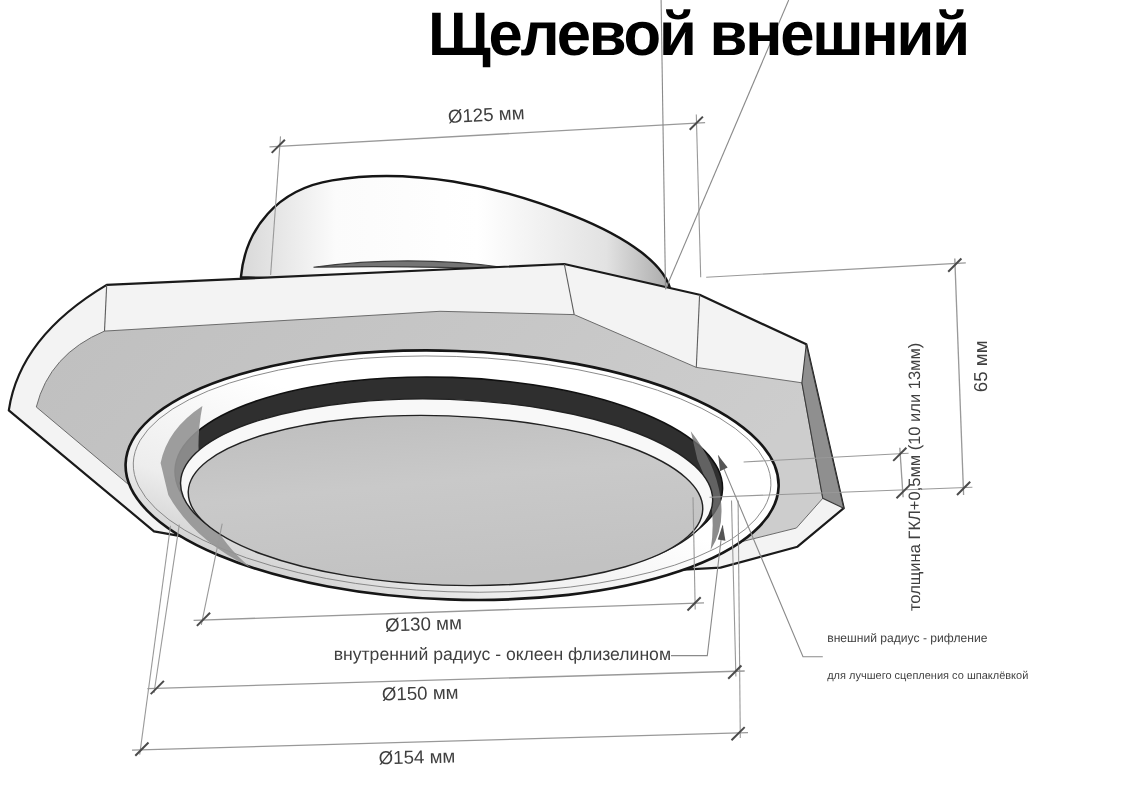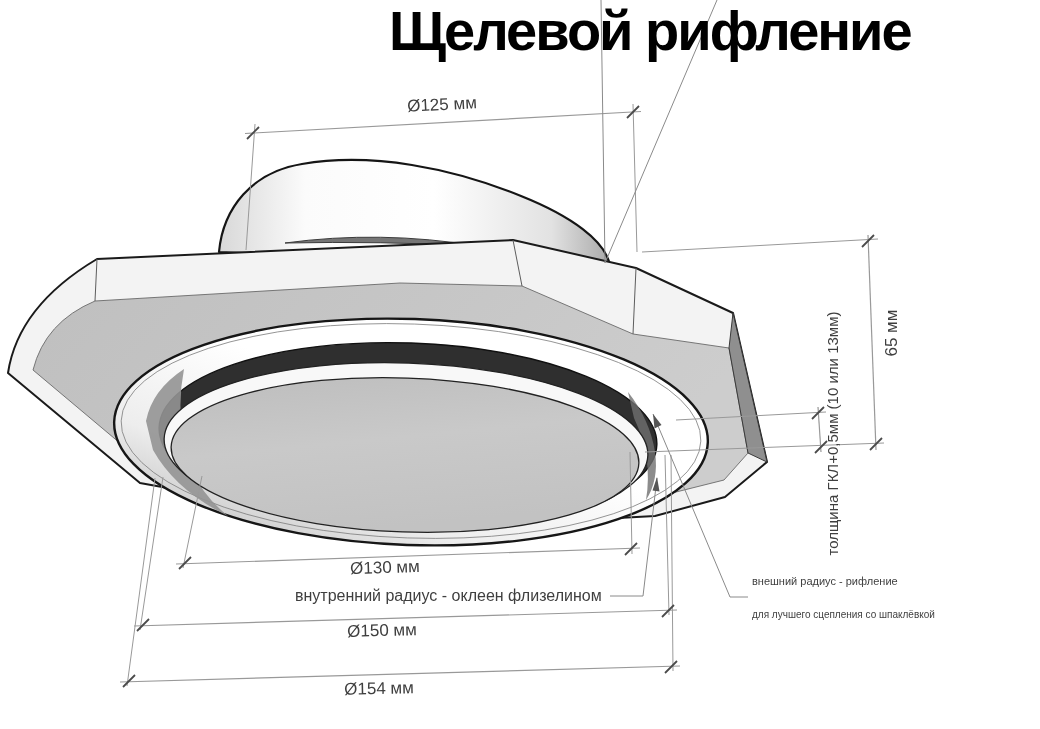--- a/index.html
+++ b/index.html
@@ -128,32 +128,32 @@
       <line x1="717" y1="0" x2="605" y2="263"></line>
       <polyline points="610,596 643,596 657,478"></polyline>
       <polyline points="748,597 730,597 653,414"></polyline>
     </g>
     <g fill="#555555" stroke="none">
       <path d="M 657 477 L 659.5 491.5 L 652.5 490.5 Z"></path>
       <path d="M 653 414 L 661.5 425 L 654.5 428.5 Z"></path>
     </g>
   </svg>
 
-  <div class="title-line" style="left:389px;top:1px;">Щелевой рифление</div>
+  <div class="title-line" style="left:389px;top:1px;">Щелевой внешний</div>
 
   <div class="txt dim-label" style="left:392px;top:95px;width:100px;transform:rotate(-3deg);">Ø125 мм</div>
 
   <div class="txt dim-label rot90" style="left:852px;top:323px;width:80px;">65 мм</div>
 
   <div class="txt rot90" style="left:682px;top:425px;width:300px;font-size:15px;text-align:center;">толщина ГКЛ+0,5мм (10 или 13мм)</div>
 
   <div class="txt dim-label" style="left:335px;top:558px;width:100px;transform:rotate(-1.8deg);">Ø130 мм</div>
 
   <div class="txt dim-label" style="left:332px;top:621px;width:100px;transform:rotate(-1.5deg);">Ø150 мм</div>
 
   <div class="txt dim-label" style="left:329px;top:679px;width:100px;transform:rotate(-1.2deg);">Ø154 мм</div>
 
-  <div class="txt note" style="left:295px;top:587px;width:315px;text-align:left;">внутренний радиус - оклеен флизелином</div>
+  <div class="txt note" style="left:295px;top:587px;width:315px;text-align:right;">внутренний радиус - оклеен флизелином</div>
 
   <div class="txt note" style="left:752px;top:572px;font-size:11px;">внешний радиус - рифление</div>
   <div class="txt note" style="left:752px;top:606px;font-size:10px;">для лучшего сцепления со шпаклёвкой</div>
 
 </div>
 
 </body></html>

